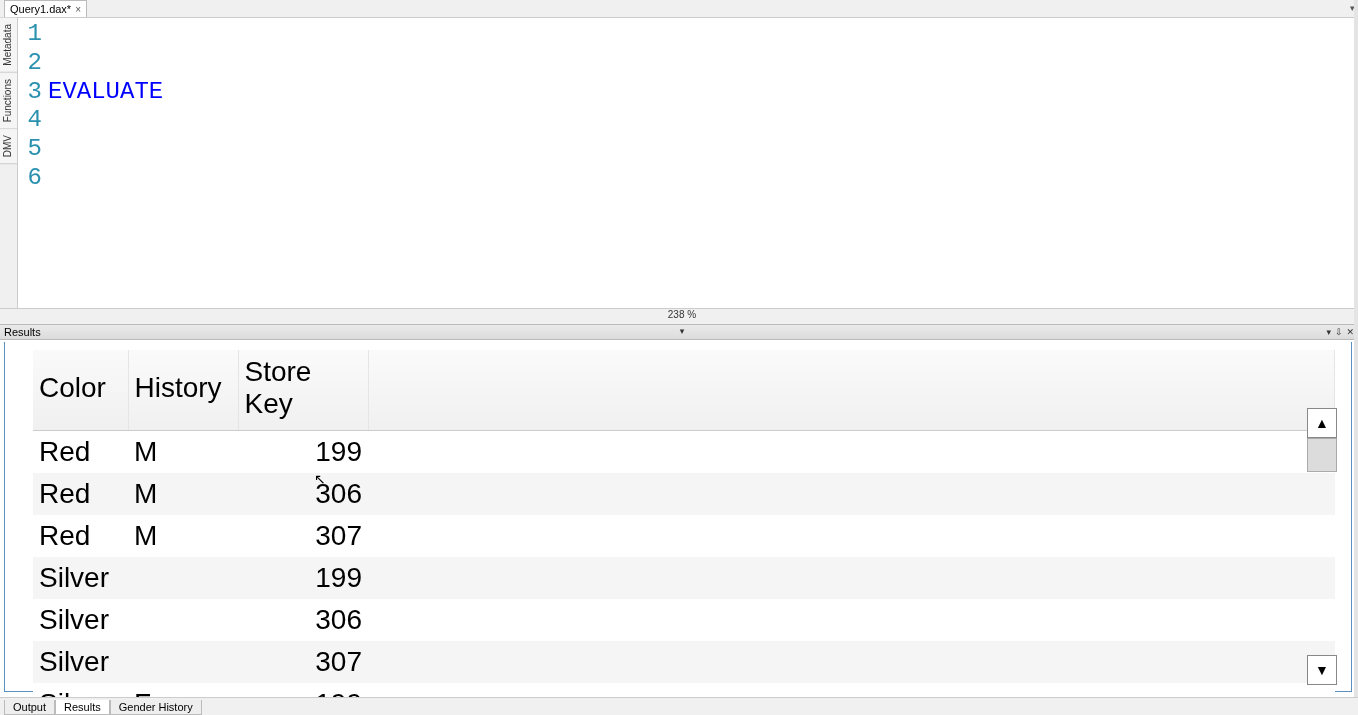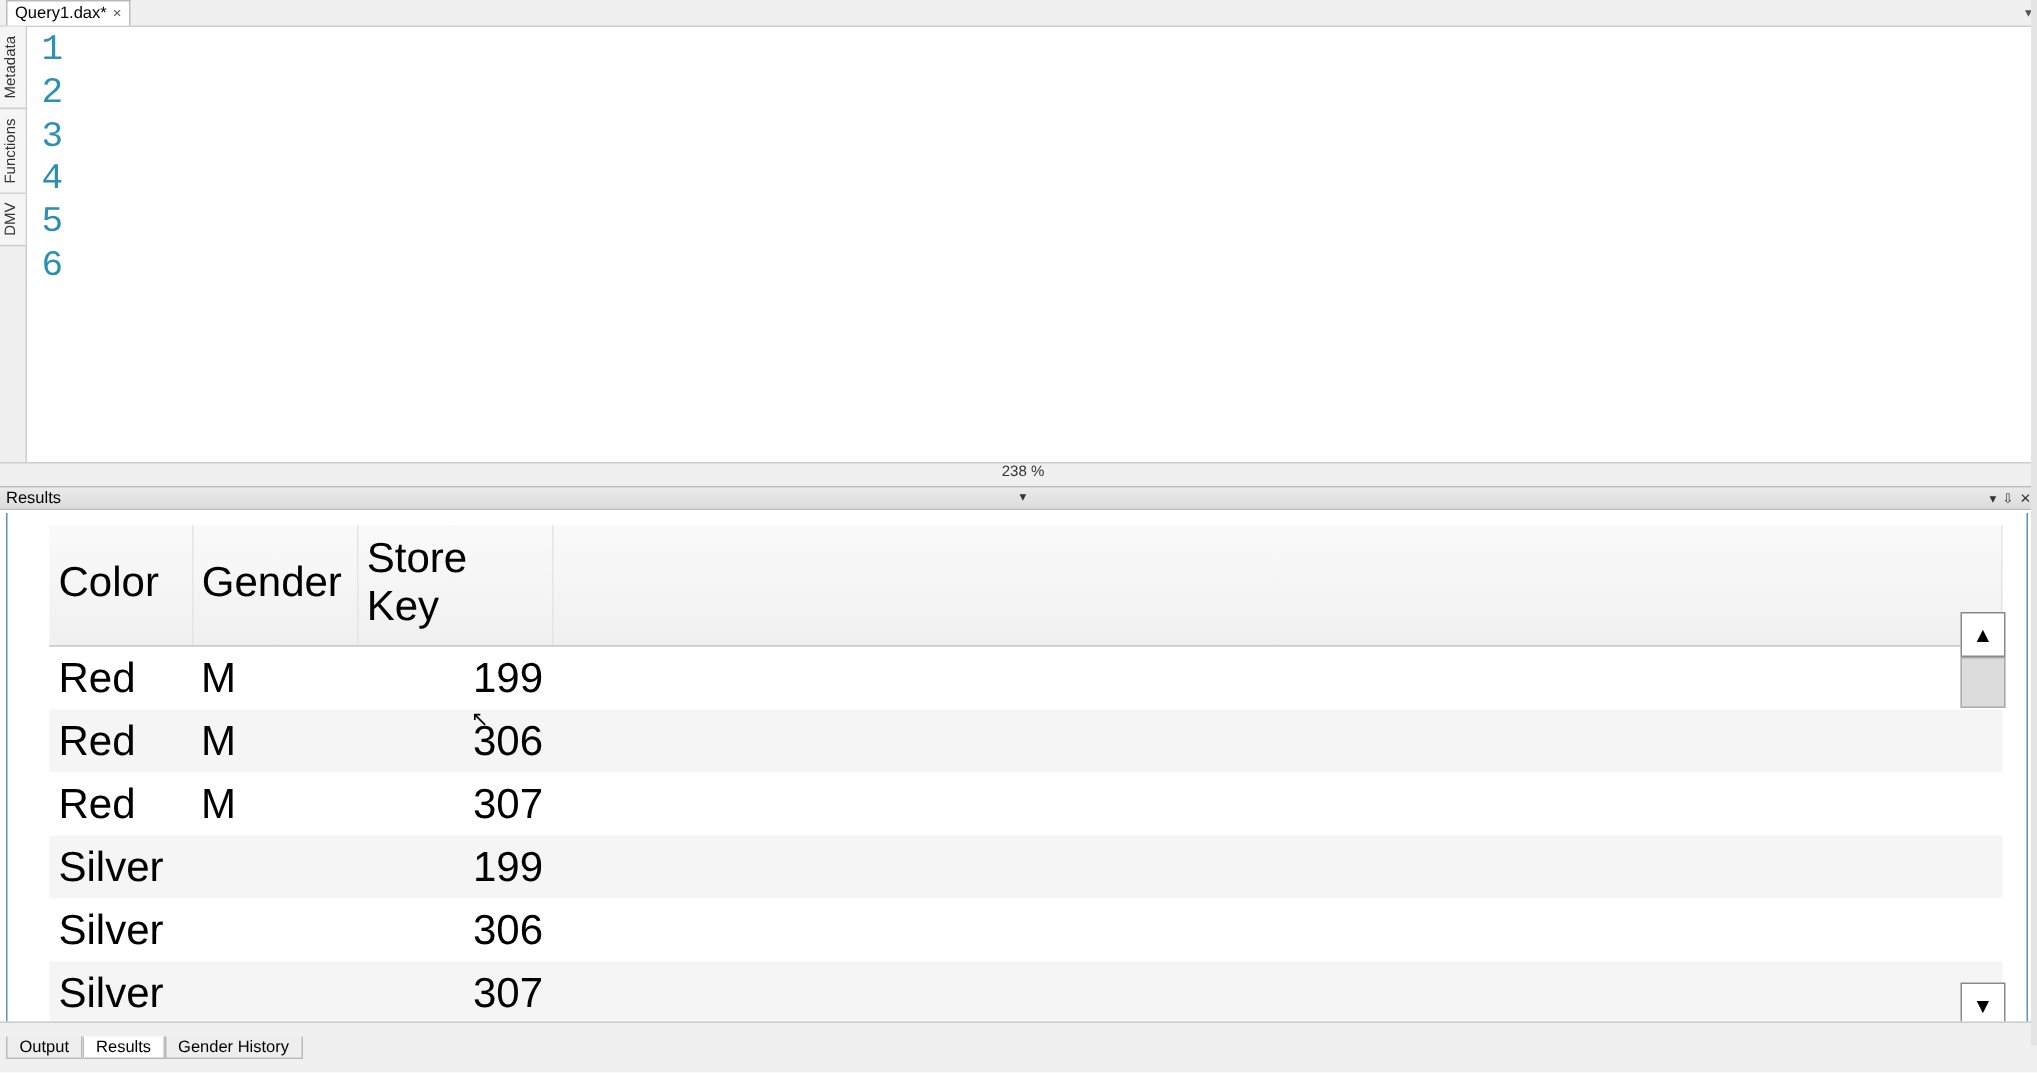--- a/index.html
+++ b/index.html
@@ -177,25 +177,25 @@
     height: 34px;
     background: #dcdcdc;
     border: 1px solid #aaa;
   }
 
   .bottom-tabs {
     position: absolute;
     bottom: 0;
     left: 0;
     right: 0;
-    height: 34px;
+    height: 18px;
     background: #f0f0f0;
     border-top: 1px solid #ccc;
     display: flex;
-    align-items: center;
+    align-items: flex-end;
     padding-left: 4px;
     gap: 0;
   }
   .btab {
     border: 1px solid #bbb;
     border-top: none;
     padding: 1px 8px;
     font-size: 11px;
     background: #eee;
     cursor: pointer;
@@ -241,20 +241,21 @@
   <div class="code-pane">
     <div class="gutter">
       <div>1</div>
       <div>2</div>
       <div>3</div>
       <div>4</div>
       <div>5</div>
       <div>6</div>
     </div>
     <div class="code">
+      <div class="code-line"><span class="kw">EVALUATE</span></div>
       
       
       
     </div>
   </div>
 </div>
 
 <div class="zoom-bar">
   <span>238 %</span>
   <span class="arrow">▾</span>
@@ -274,21 +275,21 @@
   <table class="rtable">
     <colgroup>
       <col class="col-color">
         <col class="col-gender">
         <col class="col-store">
         <col class="col-rest">
     </colgroup>
     <thead>
       <tr>
         <th>Color</th>
-        <th>Gender</th>
+        <th>History</th>
         <th class="col-store">Store Key</th>
         <th></th>
       </tr>
     </thead>
     <tbody id="results-tbody">
         <tr>
           <td>Red</td>
           <td>M</td>
           <td class="col-store">199</td>
           <td></td>

